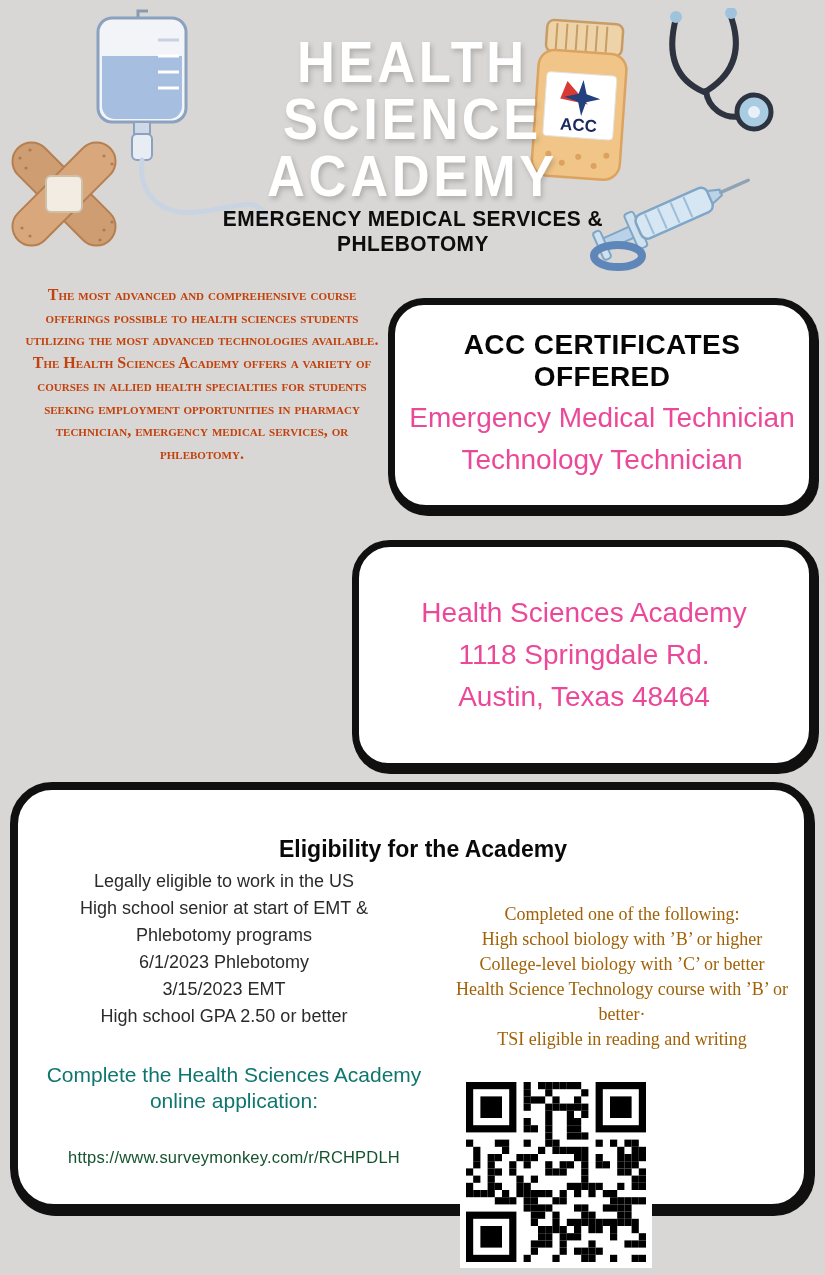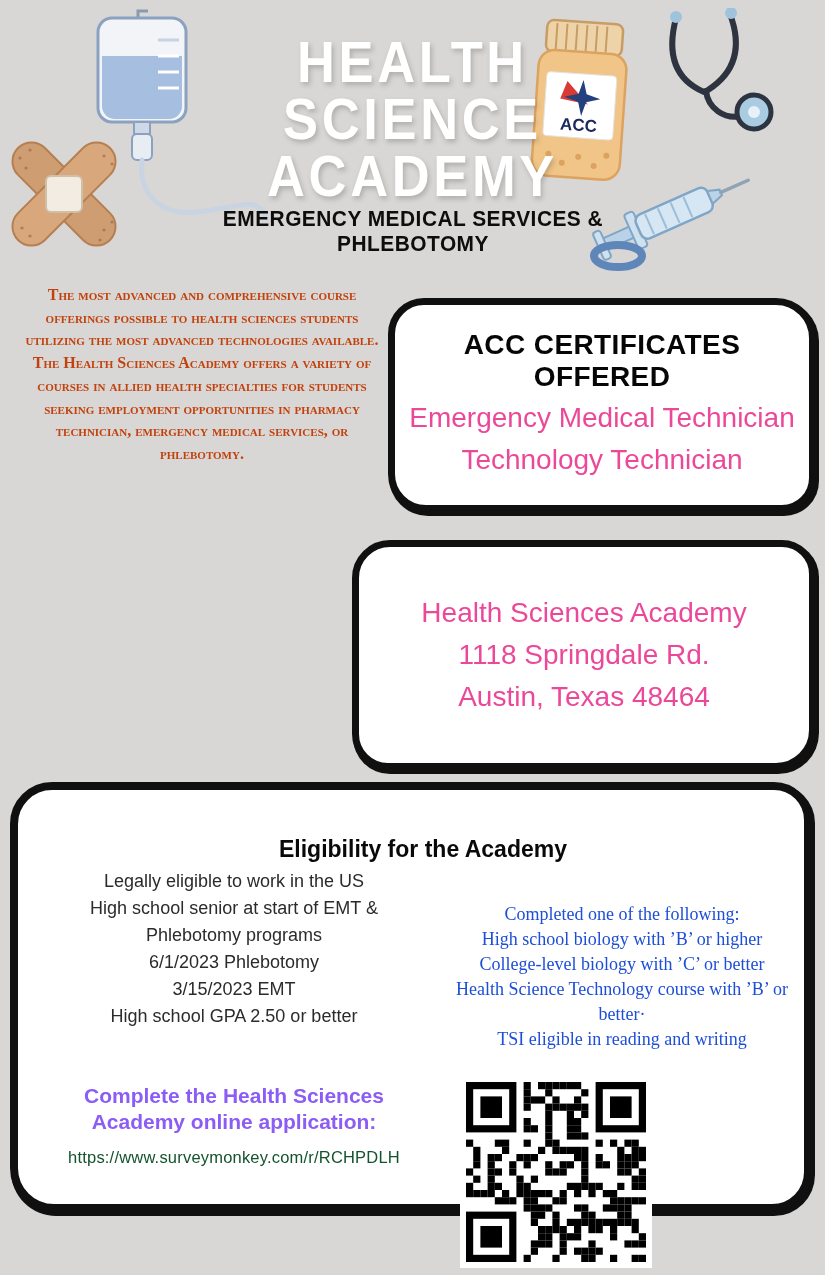--- a/index.html
+++ b/index.html
@@ -31,26 +31,26 @@
   .box-line { font-size:28px; color:#ec4899; line-height:1.5; }
 
   .box-cert { left:388px; top:298px; width:428px; height:214px; border-radius:36px 40px 34px 38px; }
   .box-time { left:12px;  top:512px; width:386px; height:192px; border-radius:32px 36px 30px 34px; z-index:3; }
   .box-loc  { left:352px; top:540px; width:464px; height:230px; border-radius:38px 34px 40px 36px; z-index:2; }
 
   .box-elig { left:10px; top:782px; width:802px; height:430px; border-radius:42px 38px 40px 44px;
     border-width:8px; display:block; z-index:1; }
   .elig-heading { position:absolute; top:46px; left:0; width:100%; text-align:center;
     font-size:23px; font-weight:800; color:#090909;margin-left:12px; }
-  .elig-left { position:absolute; top:78px; left:30px; width:372px; text-align:center;
+  .elig-left { position:absolute; top:78px; left:20px; width:372px; text-align:center;
     font-size:18px; line-height:27px; color:#2b2b2b; }
   .elig-right { position:absolute; top:112px; left:420px; width:368px; text-align:center;
-    font-family:"Liberation Serif", serif; font-size:18px; line-height:25px; color:#1d4ed8; }
+    font-family:"Liberation Serif", serif; font-size:18px; line-height:25px; color:#a16207; }
   .apply-label { position:absolute; top:272px; left:20px; width:392px; text-align:center;
-    font-size:21px; font-weight:700; color:#8b5cf6; line-height:26px;margin-top:21px; }
+    font-size:21px; font-weight:400; color:#0f766e; line-height:26px; }
   .apply-url { position:absolute; top:358px; left:20px; width:392px; text-align:center;
     font-size:16.5px; color:#14532d; letter-spacing:.2px; }
 
   .qr { position:absolute; left:460px; top:1076px; width:192px; height:192px;
     background:#ffffff; padding:6px; z-index:5; }
 </style>
 </head>
 <body>
 
 <div class="flyer">

